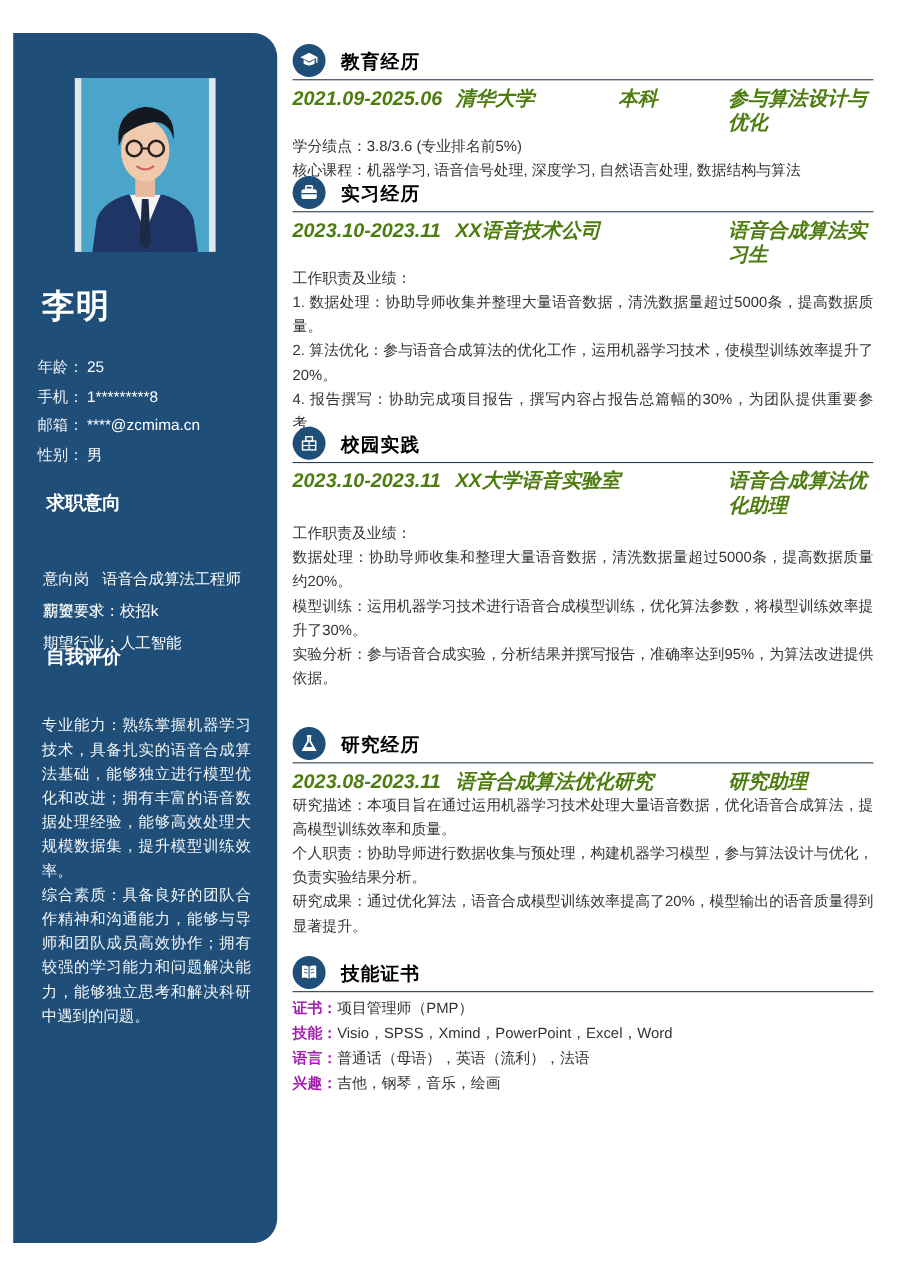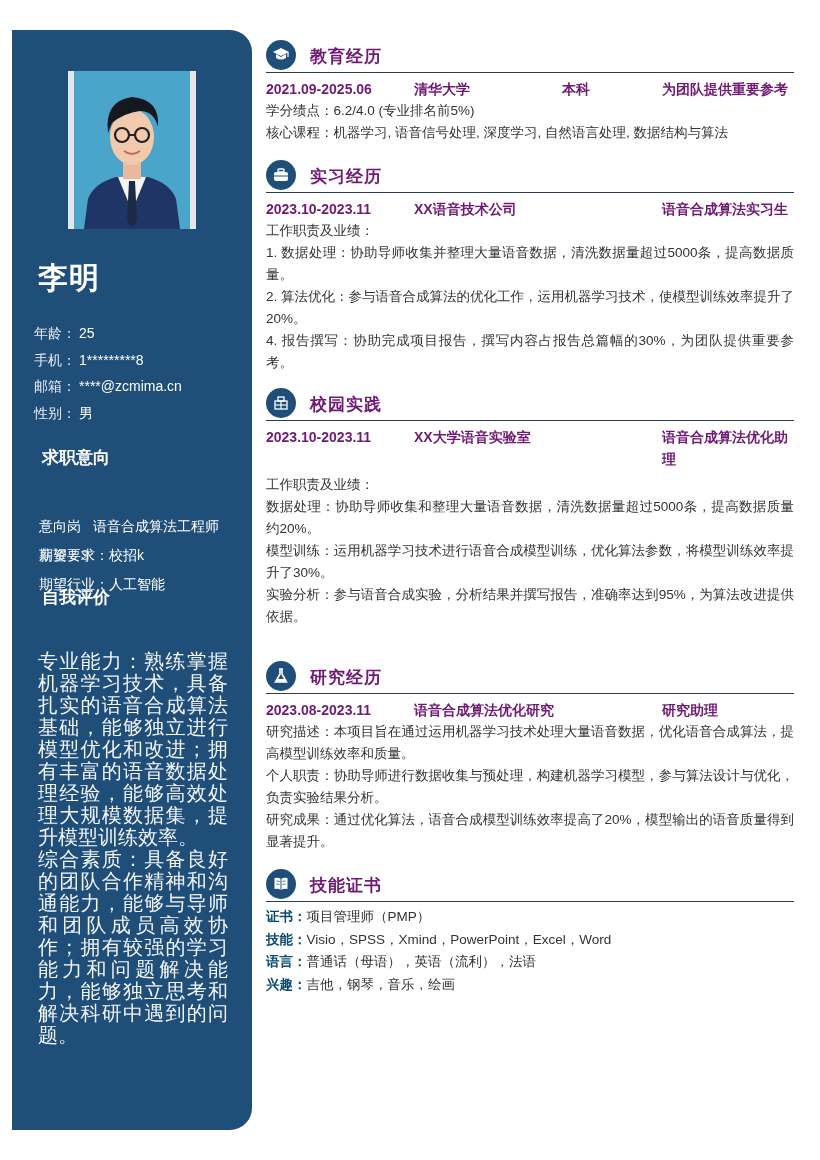--- a/index.html
+++ b/index.html
@@ -28,42 +28,42 @@
   .side-title {
     position: absolute; left: 30px; font-size: 17px; font-weight: bold;
   }
   .intent { position: absolute; left: 27px; top: 482px; font-size: 14px; line-height: 29px; }
   .intent-row { display: flex; white-space: nowrap; }
   .intent-row .lab { margin-right: 12px; }
   .overlap { position: relative; height: 29px; }
   .overlap span { position: absolute; left: 0; top: 0; }
 
   .self-eval {
-    position: absolute; left: 26px; top: 620px; width: 190px; font-size: 20px; line-height: 22px;
+    position: absolute; left: 26px; top: 620px; width: 190px; font-size: 14px; line-height: 22px;
     color: #f2f5f8; text-align: justify; font-family: Liberation Serif, serif;
   }
 
   .main { position: absolute; left: 266px; top: 40px; width: 528px; font-size: 13.5px; color: #333; }
   .section { position: absolute; left: 0; width: 528px; }
   .sec-head { display: flex; align-items: center; height: 33px; border-bottom: 1.5px solid #2c3e50; }
   .sec-icon {
     width: 30px; height: 30px; border-radius: 50%; background: #1f4e79;
     display: flex; align-items: center; justify-content: center; margin-bottom: 2px;
   }
-  .sec-title { margin-left: 14px; font-size: 17px; font-weight: bold; color: #701a75; letter-spacing: 1px; }
+  .sec-title { margin-left: 14px; font-size: 17px; font-weight: bold; color: #000000; letter-spacing: 1px; }
   .row-head {
-    display: flex; font-weight: bold; color: #701a75; font-size: 14px; margin-top: 5px; line-height: 22px;
+    display: flex; font-weight: bold; color: #4d7c0f; font-size: 18px; margin-top: 5px; line-height: 22px; font-style: italic;
   }
   .c1 { width: 148px; }
   .c2 { width: 148px; }
   .c3 { width: 100px; }
   .c4 { width: 132px; }
   .line { line-height: 22px; text-align: justify; }
   .skill-row { display: flex; line-height: 22.5px; }
-  .skill-row b { color: #0c4a6e; }
+  .skill-row b { color: #a21caf; }
 </style>
 </head>
 <body>
 
 <div class="sidebar">
   <div class="photo">
     <div class="photo-inner">
       <svg width="116" height="158" viewBox="0 0 116 158">
         <rect width="116" height="158" fill="#4ba4c9"></rect>
         <path d="M10 158 L14 128 Q20 112 42 106 L74 106 Q96 112 102 128 L106 158 Z" fill="#1e3566"></path>
@@ -132,23 +132,23 @@
             <path d="M4 7 L4 11 Q9 14 14 11 L14 7 L9 10 Z" fill="#fff"></path>
             <line x1="16" y1="5" x2="16" y2="10" stroke="#fff" stroke-width="1.2"></line>
           </svg>
       </div>
       <div class="sec-title">教育经历</div>
     </div>
     <div class="row-head">
       <span class="c1">2021.09-2025.06</span>
       <span class="c2">清华大学</span>
       <span class="c3">本科</span>
-      <span class="c4">为团队提供重要参考</span>
-    </div>
-    <div class="line">学分绩点：6.2/4.0 (专业排名前5%)</div>
+      <span class="c4">参与算法设计与优化</span>
+    </div>
+    <div class="line">学分绩点：3.8/3.6 (专业排名前5%)</div>
     <div class="line">核心课程：机器学习, 语音信号处理, 深度学习, 自然语言处理, 数据结构与算法</div>
   </div>
 
   <div class="section" style="top:120px;">
     <div class="sec-head">
       <div class="sec-icon">
         <svg width="16" height="14" viewBox="0 0 16 14">
             <rect x="5" y="1" width="6" height="3" rx="1" fill="none" stroke="#fff" stroke-width="1.5"></rect>
             <rect x="1" y="4" width="14" height="9" rx="2" fill="#fff"></rect>
             <line x1="1" y1="8" x2="15" y2="8" stroke="#1f4e79" stroke-width="1"></line>

